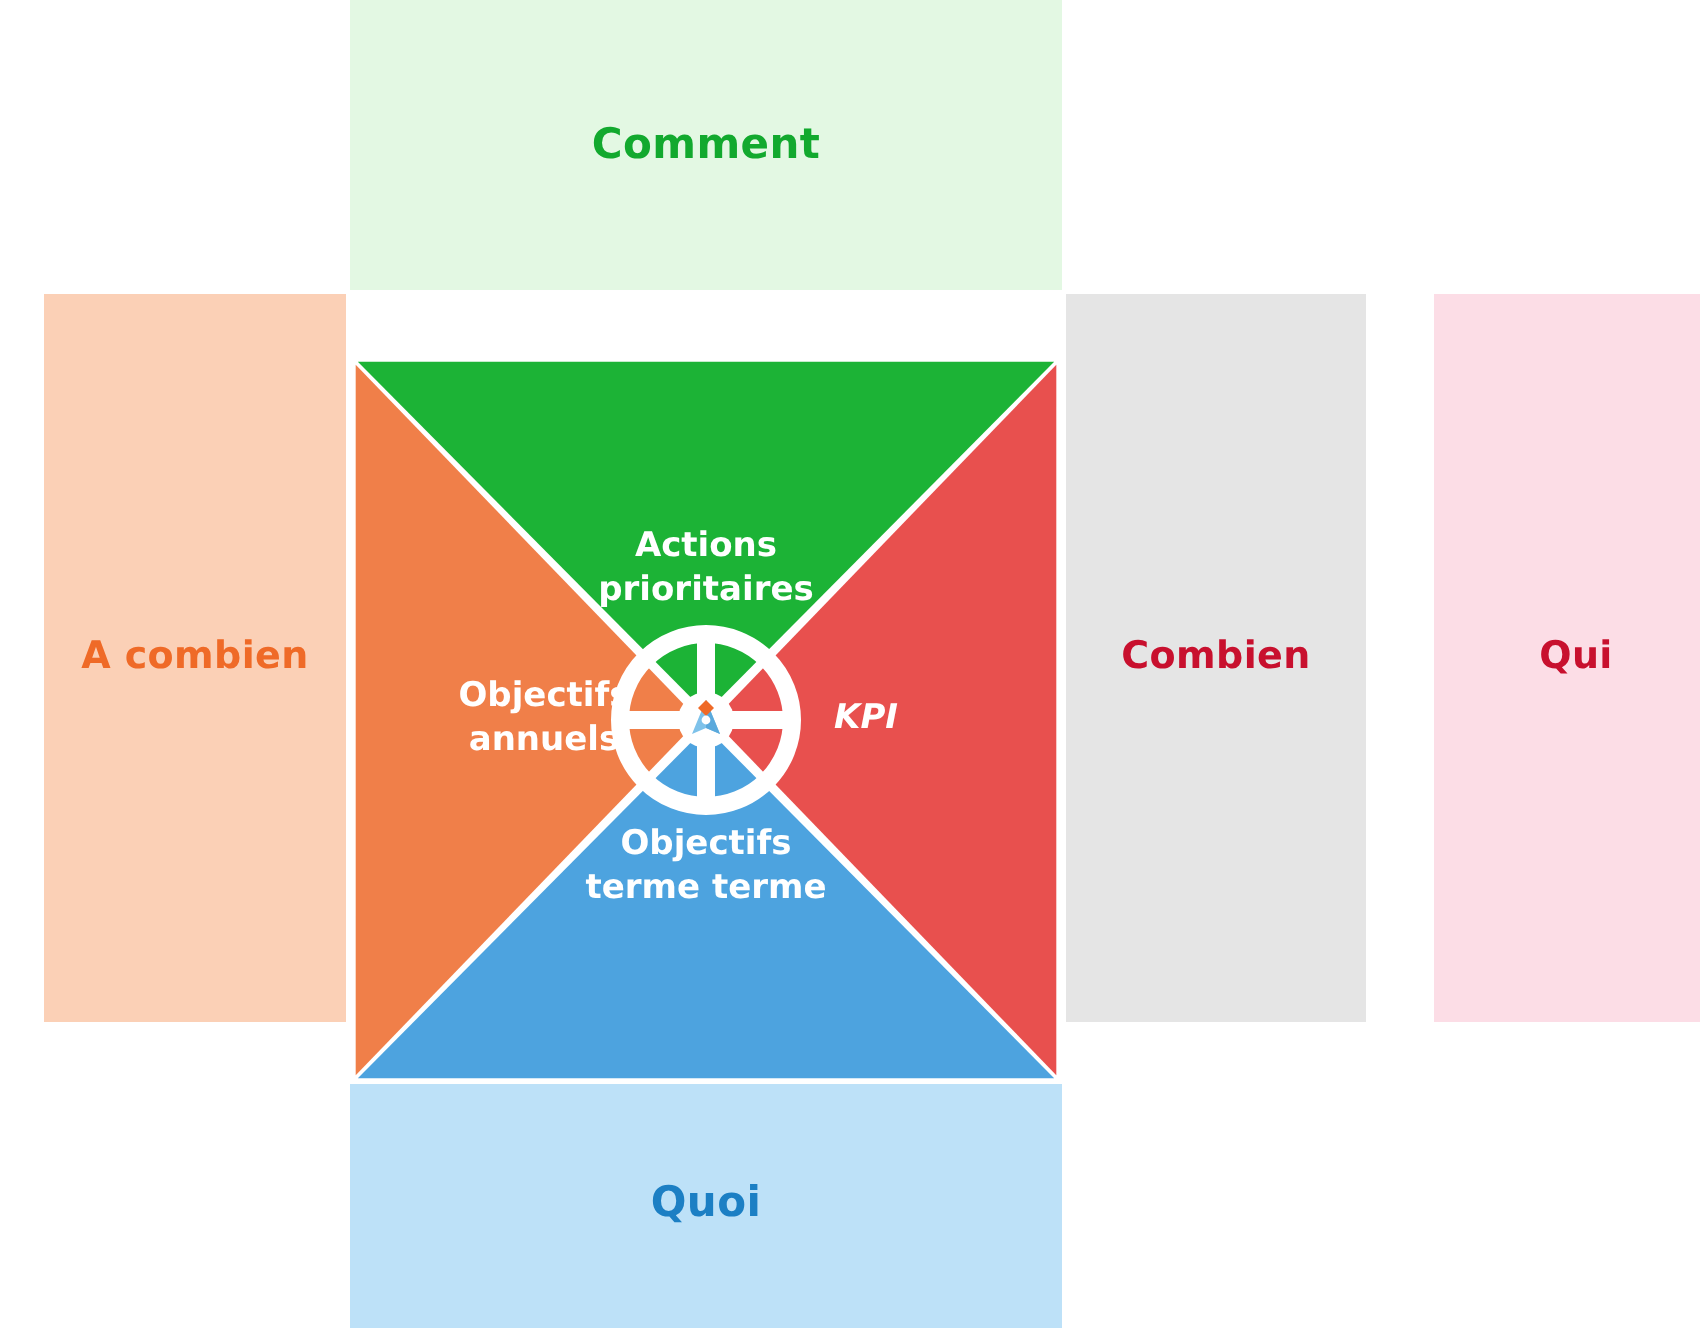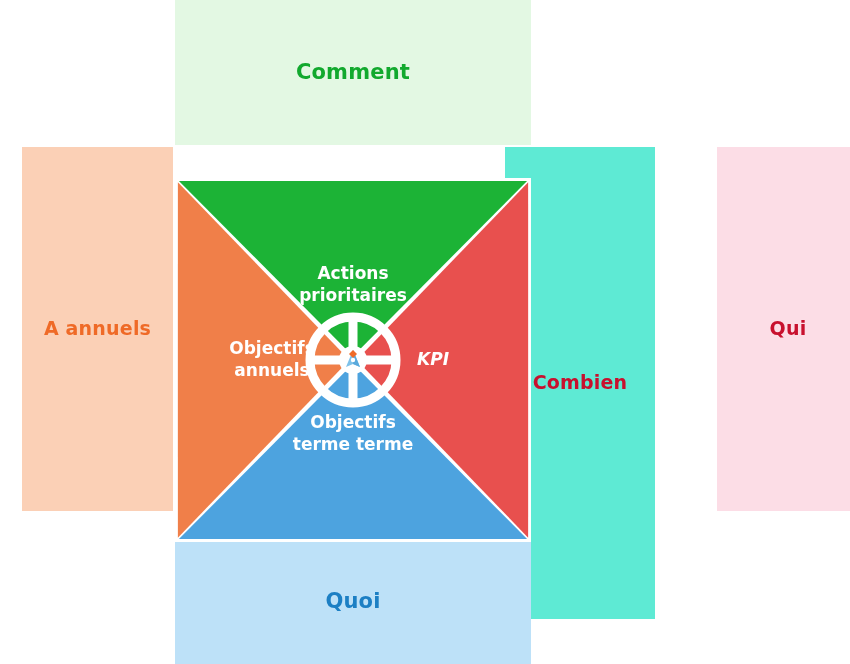--- a/index.html
+++ b/index.html
@@ -57,25 +57,25 @@
     width: 151px;
     height: 364px;
     background: #fbd0b6;
   }
   #panel-acombien .panel-label {
     font-size: 19px;
     color: #ef6a27;
   }
 
   #panel-combien {
-    left: 505px;
+    left: 533px;
     top: 147px;
     width: 150px;
-    height: 472px;
-    background: #5eead4;
+    height: 364px;
+    background: #e5e5e5;
   }
   #panel-combien .panel-label {
     font-size: 19px;
     color: #c8102e;
   }
 
   #panel-qui {
     left: 717px;
     top: 147px;
     width: 142px;
@@ -187,21 +187,21 @@
 </head>
 <body>
 
 <div id="diagram">
 
   <div class="panel" id="panel-comment">
     <span class="panel-label">Comment</span>
   </div>
 
   <div class="panel" id="panel-acombien">
-    <span class="panel-label">A annuels</span>
+    <span class="panel-label">A combien</span>
   </div>
 
   <div class="panel" id="panel-combien">
     <span class="panel-label">Combien</span>
   </div>
 
   <div class="panel" id="panel-qui">
     <span class="panel-label">Qui</span>
   </div>
 

